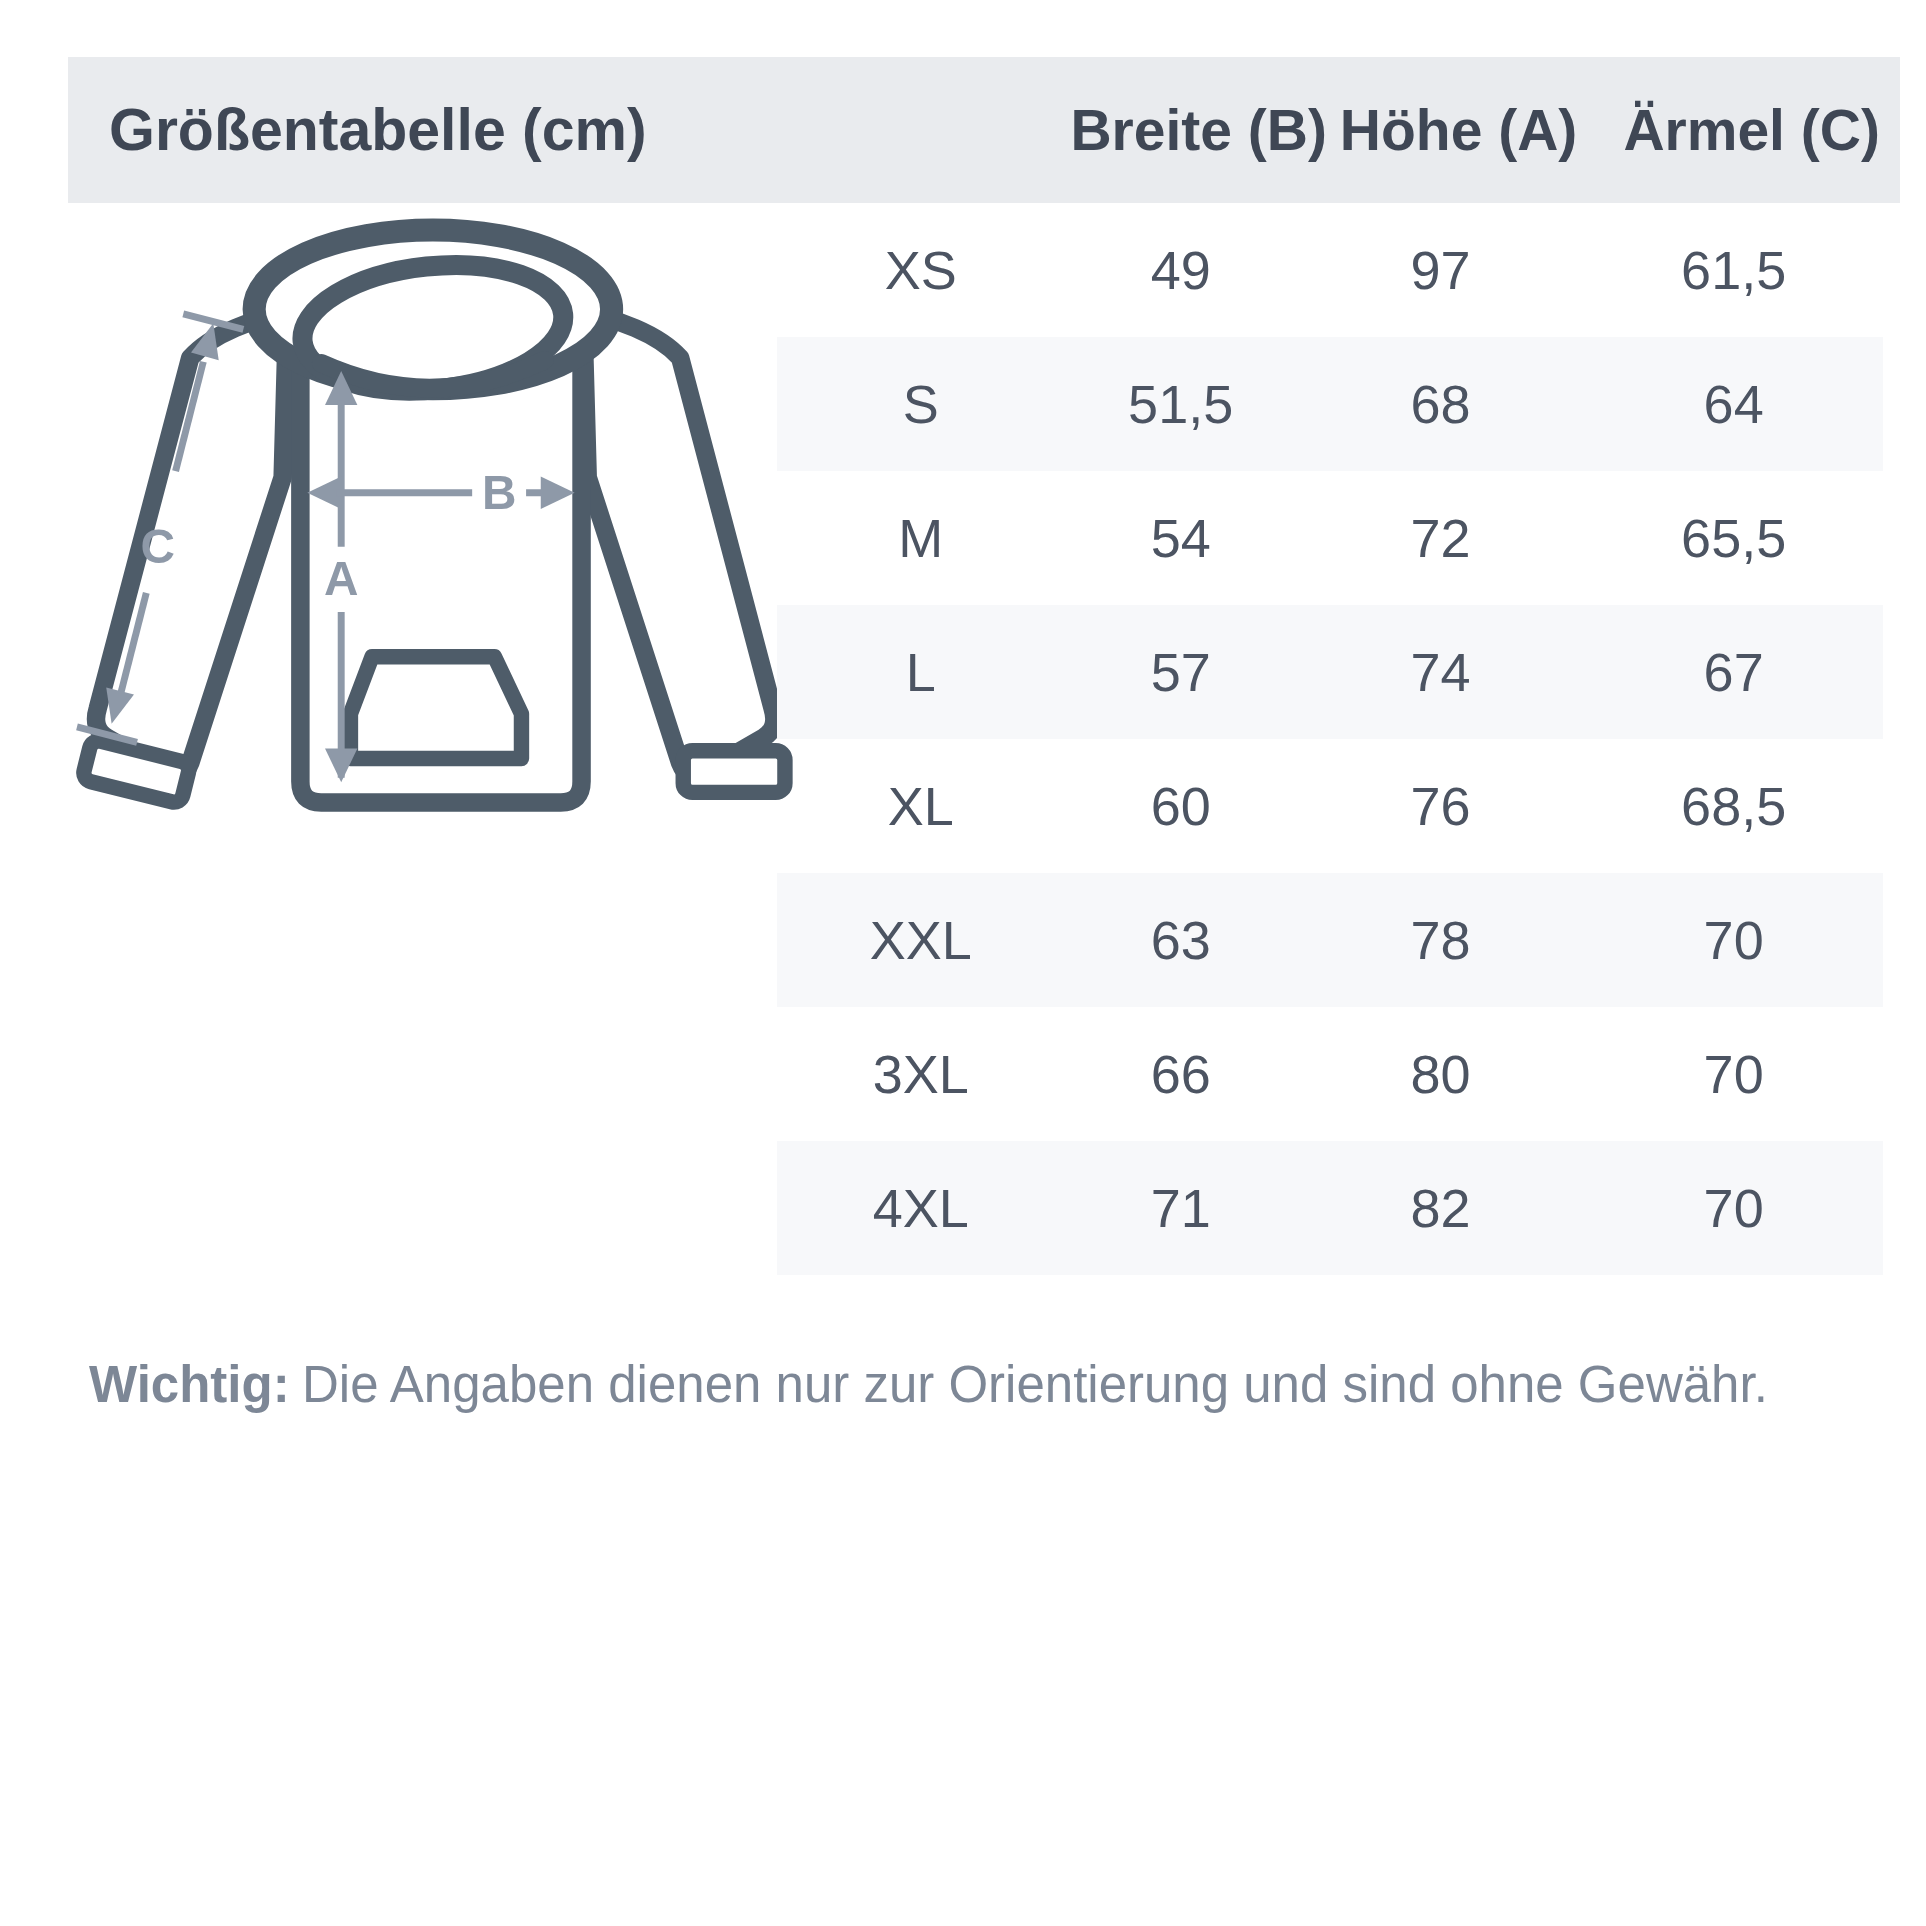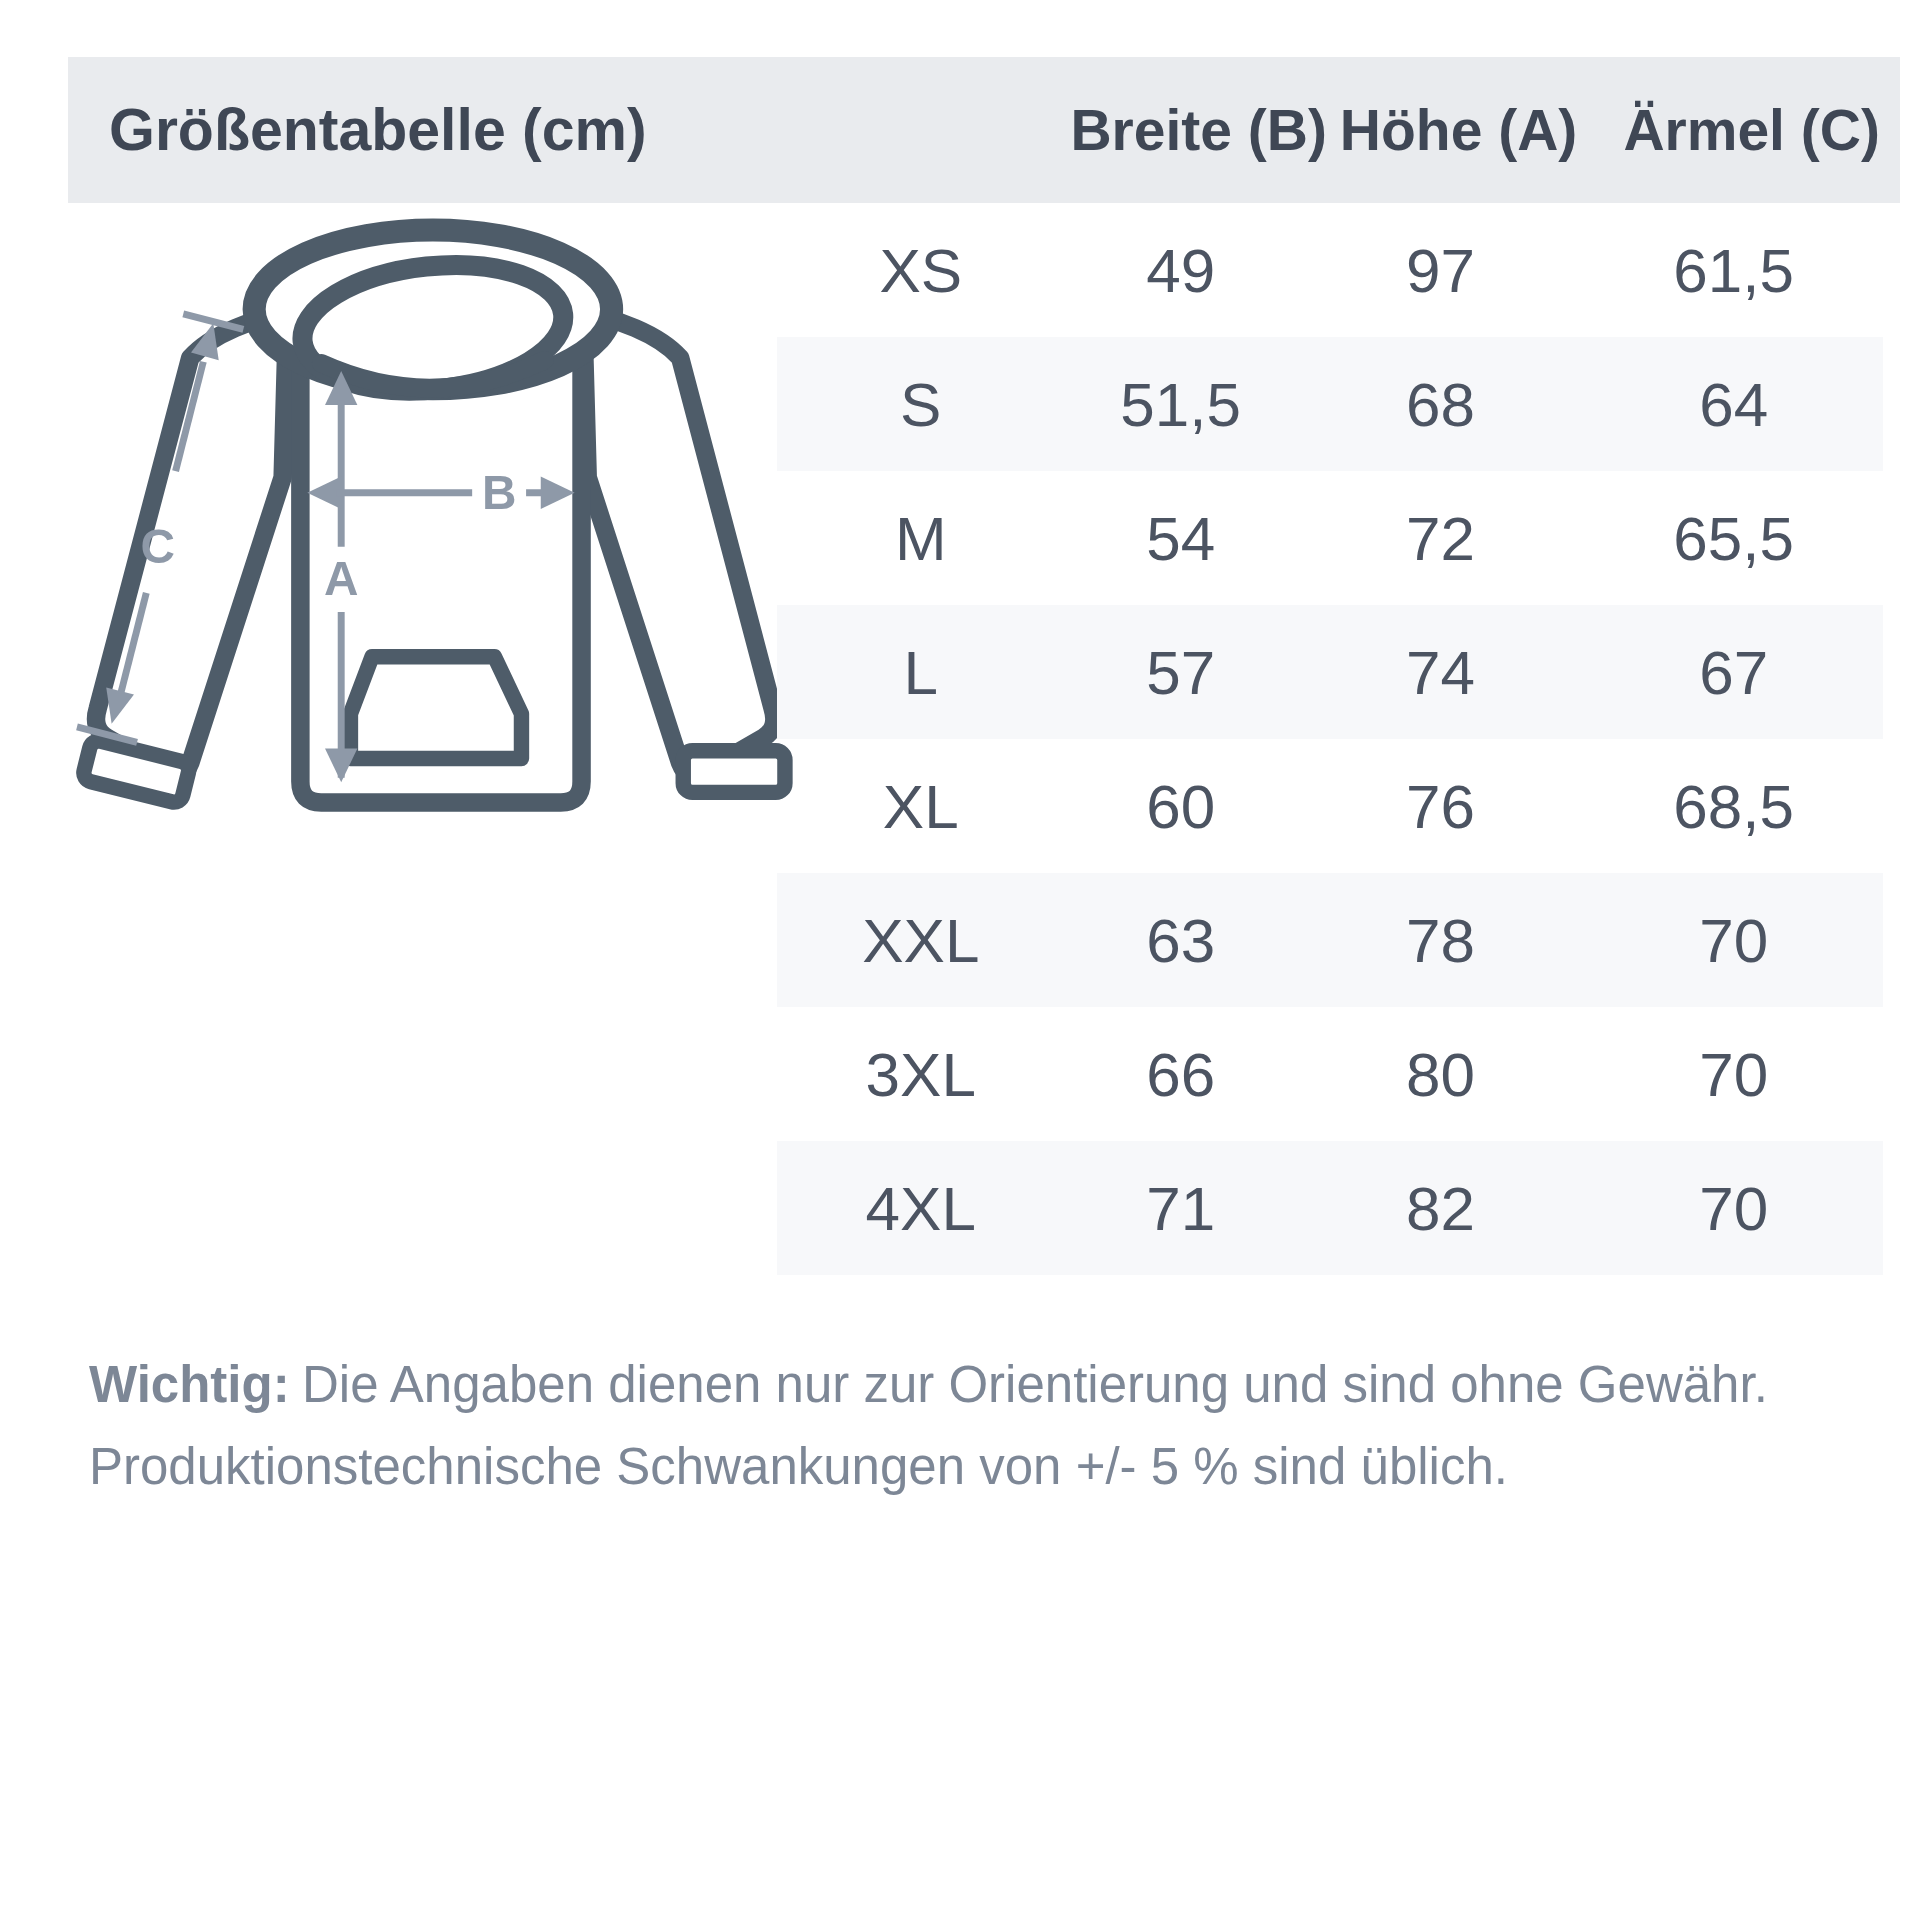--- a/index.html
+++ b/index.html
@@ -25,21 +25,21 @@
     font-size:57px;font-weight:bold;color:#3f4755;white-space:nowrap;
   }
   
   .table-rows{position:absolute;left:777px;top:203px;width:1106px;}
   .trow{
     height:134px;display:grid;grid-template-columns:26% 21% 26% 27%;
   }
   .trow.striped{background:#f7f8fa;}
   .trow .cell{
     display:flex;align-items:center;justify-content:center;
-    font-size:62px;color:#4c5462;white-space:nowrap;
+    font-size:54px;color:#4c5462;white-space:nowrap;
   }
   
   .diagram{position:absolute;left:50px;top:223px;width:728px;height:732px;overflow:visible;}
   .diagram svg{overflow:visible;}
   .outline{fill:#ffffff;stroke:#4e5c69;stroke-linejoin:round;}
   .seam{fill:none;stroke:#4e5c69;stroke-linecap:round;}
   .dim{stroke:#8e99a8;stroke-width:9;fill:none;}
   .dimhead{fill:#8e99a8;stroke:none;}
   .dimlabel{
     fill:#8e99a8;font-family:"Liberation Sans",sans-serif;font-size:62px;font-weight:bold;
@@ -167,17 +167,16 @@
       <div class="cell">71</div>
       <div class="cell">82</div>
       <div class="cell">70</div>
     </div>
   </div>
 
   <div class="footer">
     <div>
       <span class="w-bold">Wichtig:</span><span class="w-rest">Die Angaben dienen nur zur Orientierung und sind ohne Gewähr.</span>
     </div>
-    <div>Produktionstechnische Schwankungen von +/- 5 % sind üblich.</div>
   </div>
 
 </div>
 
 
 </body></html>

